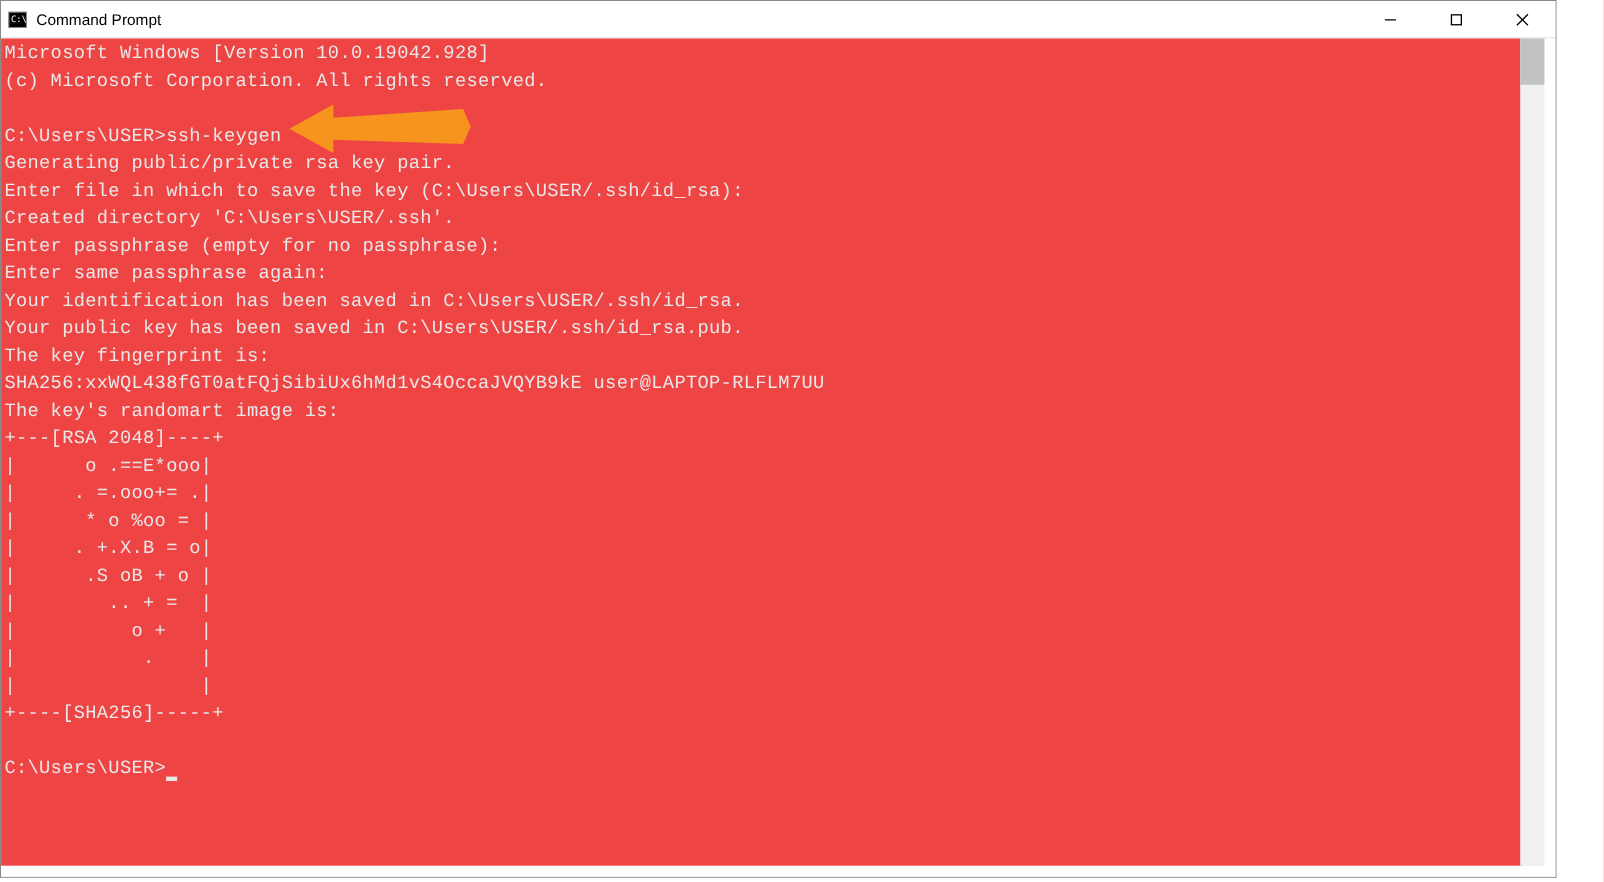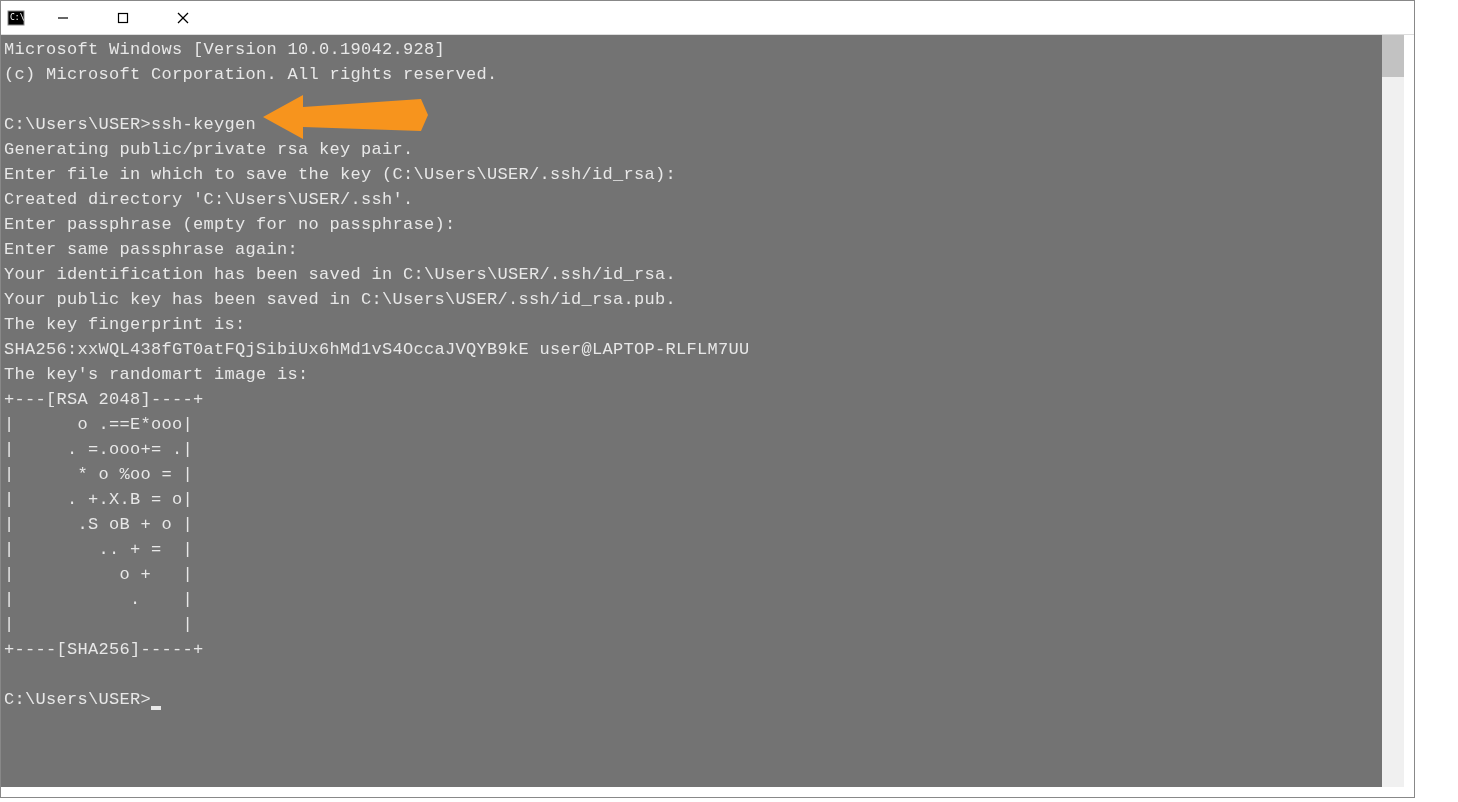--- a/index.html
+++ b/index.html
@@ -48,21 +48,21 @@
       align-items: center;
       justify-content: center;
       cursor: pointer;
     }
     .terminal-area {
       position: relative;
       background: #fff;
       height: 762px;
     }
     .terminal {
-      background: #737373;
+      background: #ef4444;
       color: #e8e8e8;
       font-family: 'Consolas', 'Courier New', monospace;
       font-size: 17px;
       line-height: 25px;
       padding: 2px 0 0 3px;
       white-space: pre;
       width: 1383px;
       height: 752px;
       overflow: hidden;
       position: relative;
@@ -104,20 +104,21 @@
 <body>
 
 <div class="window">
   <div class="titlebar">
     <span class="titlebar-icon">
       <svg width="18" height="18" viewBox="0 0 18 18">
         <rect x="1" y="2" width="16" height="14" fill="#000" stroke="#888" stroke-width="1"></rect>
         <text x="3" y="11" font-size="8" fill="#fff" font-family="monospace">C:\</text>
       </svg>
     </span>
+    <span class="titlebar-title">Command Prompt</span>
     <div class="window-controls">
       <div class="win-btn">
         <svg width="12" height="12" viewBox="0 0 12 12">
             <line x1="1" y1="6" x2="11" y2="6" stroke="#000" stroke-width="1.2"></line>
           </svg>
       </div>
       <div class="win-btn">
         <svg width="12" height="12" viewBox="0 0 12 12">
             <rect x="1.5" y="1.5" width="9" height="9" fill="none" stroke="#000" stroke-width="1.2"></rect>
           </svg>

